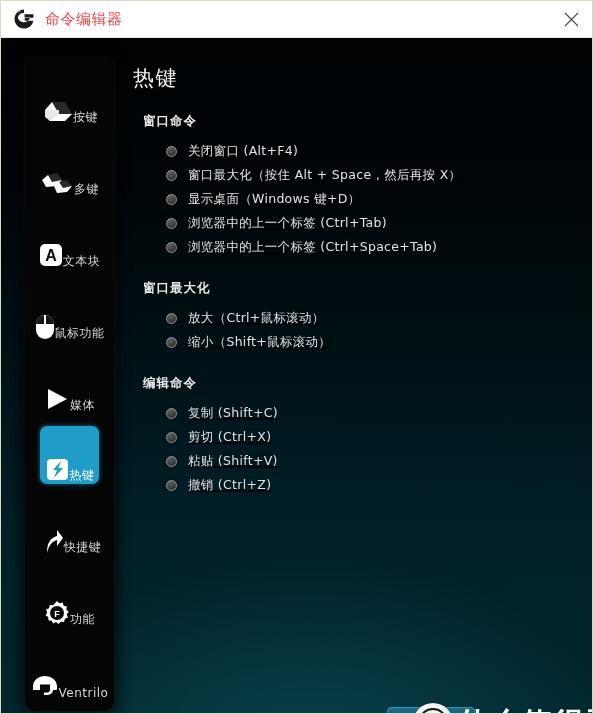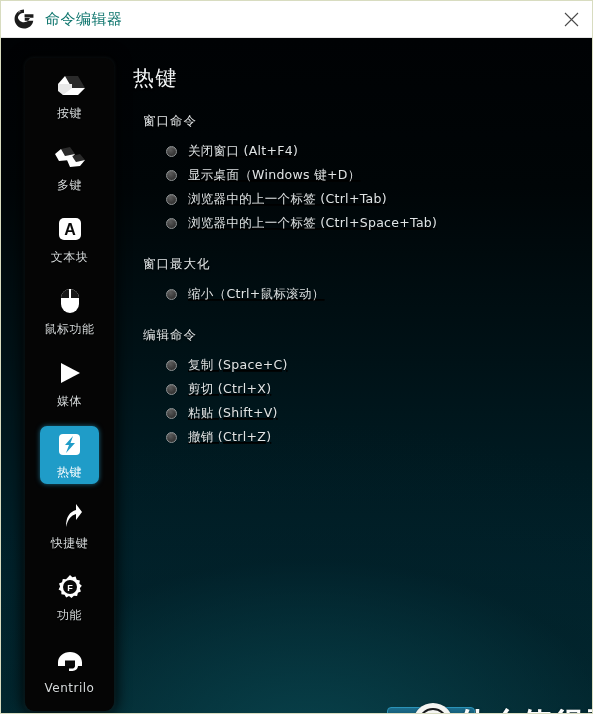--- a/index.html
+++ b/index.html
@@ -38,21 +38,21 @@
   }
   .logo-g {
     margin-left: 12px;
     width: 22px; height: 22px;
     display: block;
     flex: 0 0 auto;
   }
   .title-text {
     margin-left: 10px;
     font-size: 15px;
-    color: #0f766e;
+    color: #ef4444;
     letter-spacing: 0.5px;
     white-space: nowrap;
     font-family: "DejaVu Sans", "Liberation Sans", sans-serif;
   }
   .titlebar-spacer { flex: 1 1 auto; }
   .close-btn {
     width: 46px; height: 36px;
     display: flex; align-items: center; justify-content: center;
     cursor: pointer;
   }
@@ -82,22 +82,22 @@
     box-shadow: 0 0 14px 3px rgba(0,0,0,0.85),
                 0 0 3px 1px rgba(90,120,125,0.22);
     box-sizing: border-box;
     padding-top: 8px;
   }
   .side-item {
     width: 100%;
     height: 60px;
     margin-bottom: 12px;
     display: flex;
-    flex-direction: column;
-    align-items: center;
+    flex-direction: row;
+    align-items: flex-end;
     justify-content: center;
     cursor: pointer;
     position: relative;
   }
   .side-item .icon-wrap {
     height: 30px;
     display: flex;
     align-items: center;
     justify-content: center;
   }
@@ -137,21 +137,21 @@
     font-family: "DejaVu Sans", "Liberation Sans", sans-serif;
     text-shadow: 0 1px 2px rgba(0,0,0,0.9);
   }
   .section { margin-top: 21px; }
   .section-header {
     font-size: 12.5px;
     color: #e4e9ea;
     letter-spacing: 1px;
     margin-left: 10px;
     margin-bottom: 9px;
-    font-weight: normal;
+    font-weight: bold;
     font-family: "DejaVu Sans", "Liberation Sans", sans-serif;
     text-shadow: 0 1px 2px rgba(0,0,0,0.85);
   }
   .cmd-list {
     list-style: none;
     margin: 0;
     padding: 0;
   }
   .cmd-item {
     display: flex;
@@ -369,49 +369,57 @@
 
       <div class="section">
         <div class="section-header">窗口命令</div>
         <ul class="cmd-list">
           <li class="cmd-item">
             <span class="bullet"></span>
             <span class="cmd-label">关闭窗口 (Alt+F4)</span>
           </li>
           <li class="cmd-item">
             <span class="bullet"></span>
+            <span class="cmd-label">窗口最大化（按住 Alt + Space，然后再按 X）</span>
+          </li>
+          <li class="cmd-item">
+            <span class="bullet"></span>
             <span class="cmd-label">显示桌面（Windows 键+D）</span>
           </li>
           <li class="cmd-item">
             <span class="bullet"></span>
             <span class="cmd-label">浏览器中的上一个标签 (Ctrl+Tab)</span>
           </li>
           <li class="cmd-item">
             <span class="bullet"></span>
             <span class="cmd-label">浏览器中的上一个标签 (Ctrl+Space+Tab)</span>
           </li>
         </ul>
       </div>
 
       <div class="section">
         <div class="section-header">窗口最大化</div>
         <ul class="cmd-list">
           <li class="cmd-item">
             <span class="bullet"></span>
-            <span class="cmd-label">缩小（Ctrl+鼠标滚动）</span>
+            <span class="cmd-label">放大（Ctrl+鼠标滚动）</span>
+          </li>
+          <li class="cmd-item">
+            <span class="bullet"></span>
+            <span class="cmd-label">缩小（Shift+鼠标滚动）</span>
           </li>
         </ul>
       </div>
 
       <div class="section">
         <div class="section-header">编辑命令</div>
         <ul class="cmd-list">
           <li class="cmd-item">
             <span class="bullet"></span>
-            <span class="cmd-label">复制 (Space+C)</span>
+            <span class="cmd-label">复制 (Shift+C)</span>
           </li>
           <li class="cmd-item">
             <span class="bullet"></span>
             <span class="cmd-label">剪切 (Ctrl+X)</span>
           </li>
           <li class="cmd-item">
             <span class="bullet"></span>
             <span class="cmd-label">粘贴 (Shift+V)</span>
           </li>
           <li class="cmd-item">

